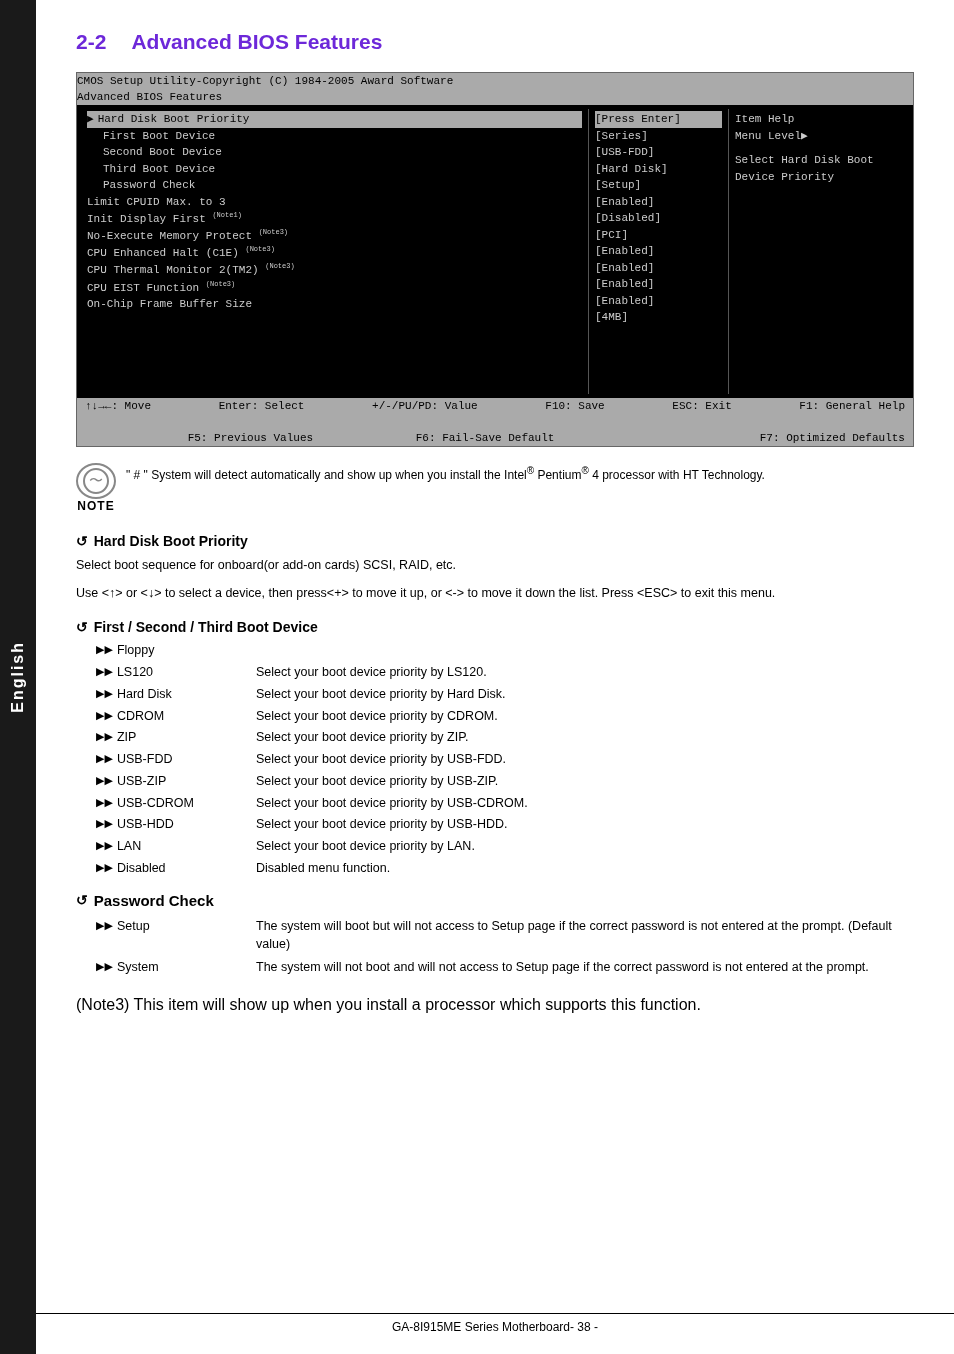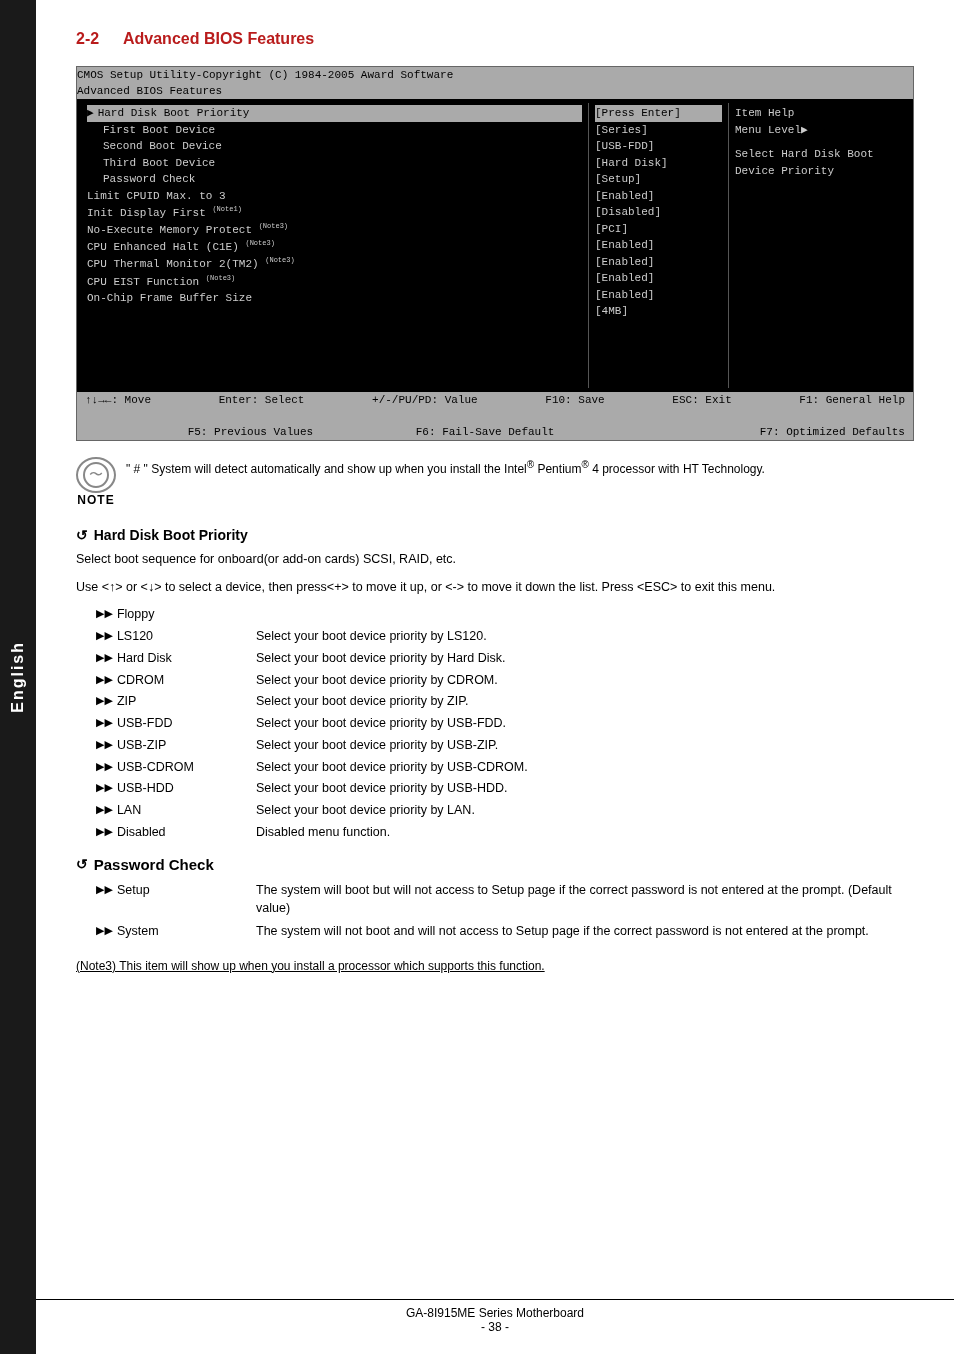--- a/index.html
+++ b/index.html
@@ -35,24 +35,24 @@
     }
 
     
     .main-content {
       margin-left: 36px;
       padding: 30px 40px 40px 40px;
     }
 
     
     .page-title {
-      font-size: 16px;
+      font-size: 21px;
       font-weight: bold;
       margin-bottom: 18px;
-      color: #b91c1c;
+      color: #6d28d9;
     }
     .page-title .section-num {
       margin-right: 20px;
     }
 
     
     .bios-table-container {
       border: 1px solid #666;
       margin-bottom: 16px;
       background: #000;
@@ -177,21 +177,20 @@
       bottom: 20px;
       left: 36px;
       right: 0;
       padding: 0 40px;
       display: flex;
       justify-content: center;
       align-items: center;
       border-top: 1px solid #000;
       padding-top: 6px;
       font-size: 12px;
-      flex-direction: column;
     }
 
     .note-circle {
       width: 40px;
       height: 36px;
       border: 2px solid #888;
       border-radius: 50%;
       display: flex;
       align-items: center;
       justify-content: center;
@@ -223,24 +222,23 @@
       display: flex;
       align-items: center;
     }
     .password-section-header::before {
       content: '↺';
       font-size: 14px;
       margin-right: 6px;
     }
 
     .note3-text {
-      font-size: 12px;
+      font-size: 16px;
       margin-top: 16px;
       line-height: 1.5;
-      text-decoration: underline;
     }
   </style>
 </head>
 <body>
 
 <div class="sidebar">
   <span class="sidebar-text">English</span>
 </div>
 
 <div class="main-content">
@@ -358,20 +356,23 @@
   <div class="section-header">
     <span>Hard Disk Boot Priority</span>
   </div>
   <p class="section-text">
     Select boot sequence for onboard(or add-on cards) SCSI, RAID, etc.
   </p>
   <p class="section-text">
     Use &lt;↑&gt; or &lt;↓&gt; to select a device, then press&lt;+&gt; to move it up, or &lt;-&gt; to move it down the list. Press &lt;ESC&gt; to exit this menu.
   </p>
 
+  <div class="section-header">
+    <span>First / Second / Third Boot Device</span>
+  </div>
 
   <div class="boot-list">
     <div class="boot-item">
       <span class="boot-item-label"><span class="arrows">▶▶</span> Floppy</span>
     </div>
     <div class="boot-item">
       <span class="boot-item-label"><span class="arrows">▶▶</span> LS120</span>
       <span class="boot-item-desc">Select your boot device priority by LS120.</span>
     </div>
     <div class="boot-item">

